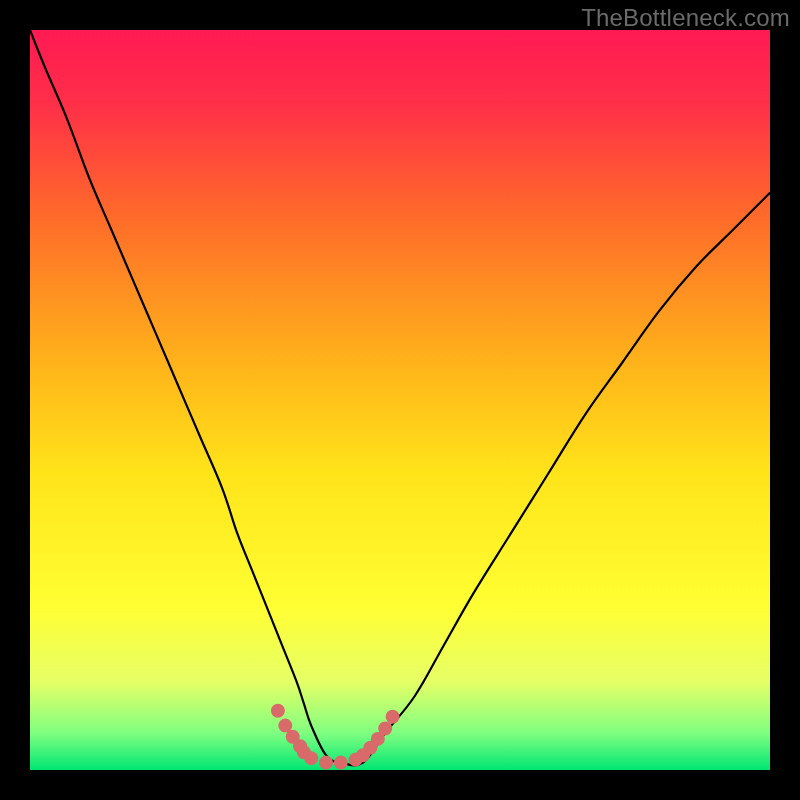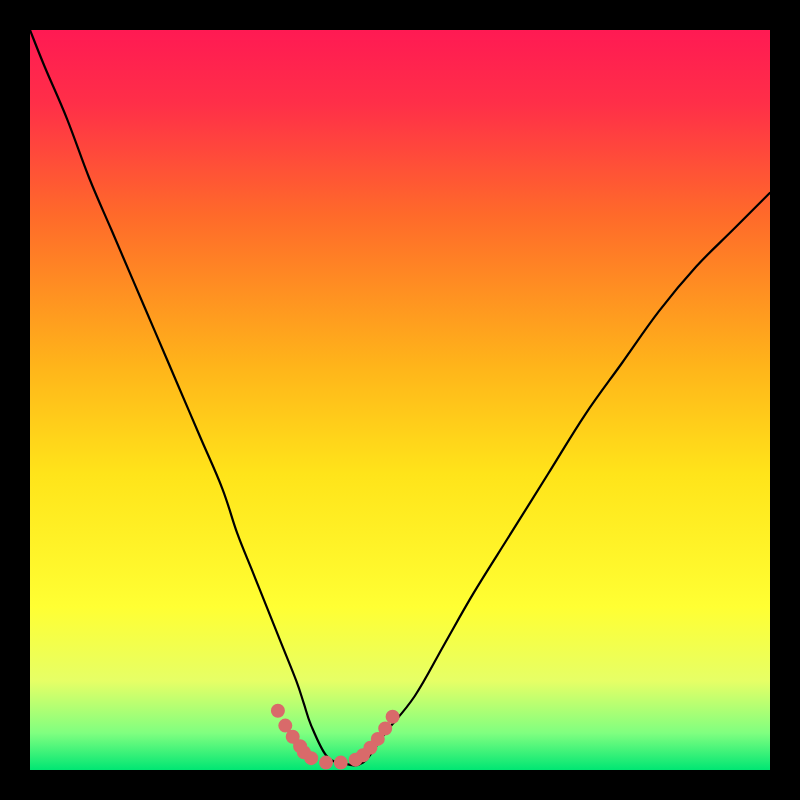--- a/index.html
+++ b/index.html
@@ -30,20 +30,21 @@
     color: #6b6b6b;
     font-size: 24px;
     font-weight: 500;
     letter-spacing: 0.2px;
   }
 </style>
 </head>
 <body>
 
 <div class="frame">
+  <div class="watermark">TheBottleneck.com</div>
 
   <svg class="plot" viewBox="0 0 740 740">
     <defs>
       <linearGradient id="bg-grad" x1="0" y1="0" x2="0" y2="1">
           <stop offset="0%" stop-color="#ff1a53"></stop>
           <stop offset="10%" stop-color="#ff2f48"></stop>
           <stop offset="25%" stop-color="#ff6a2a"></stop>
           <stop offset="45%" stop-color="#ffb31a"></stop>
           <stop offset="60%" stop-color="#ffe41a"></stop>
           <stop offset="78%" stop-color="#ffff33"></stop>

